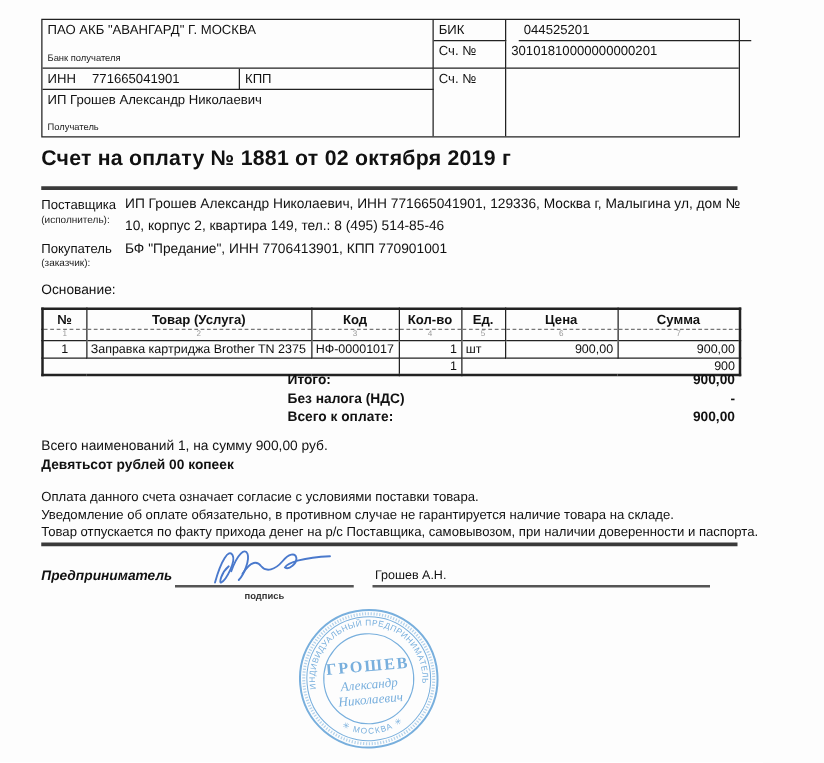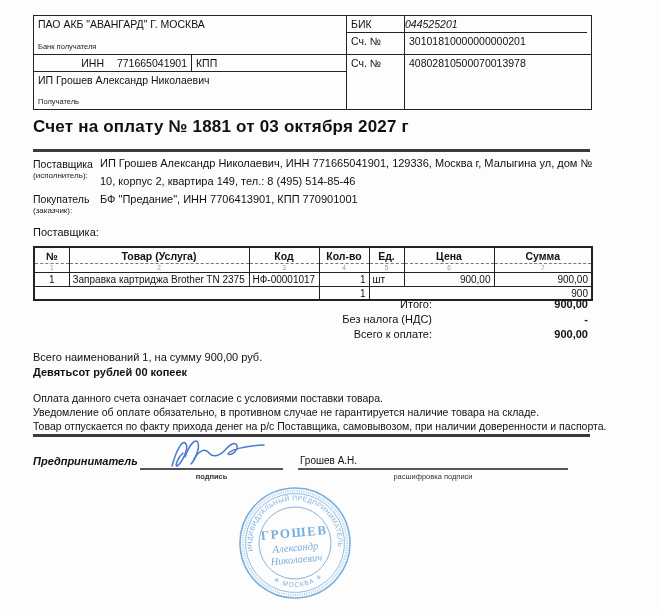--- a/index.html
+++ b/index.html
@@ -21,21 +21,21 @@
   #items-table{left:33px;top:246px;border-collapse:collapse;table-layout:fixed;width:558px;
                border:2px solid #222;font-size:10px;}
   #items-table td,#items-table th{border:1px solid #222;padding:0 3px;overflow:hidden;white-space:nowrap;}
   #items-table th{font-size:10.5px;font-weight:bold;height:15px;border-bottom:1px dashed #777;}
   #items-table .numrow td{font-size:6.5px;color:#999;text-align:center;height:8px;line-height:8px;
                border-top:none;border-bottom:1px dashed #999;}
   #items-table .datarow td{height:13px;}
   #items-table .footrow td{height:12px;}
   .ta-r{text-align:right;} .ta-c{text-align:center;} .ta-l{text-align:left;}
   
-  .tot-label{position:absolute;left:230px;width:202px;text-align:right;font-weight:normal;font-size:11px;}
+  .tot-label{position:absolute;left:230px;width:202px;text-align:left;font-weight:bold;font-size:11px;}
   .tot-value{position:absolute;left:430px;width:158px;text-align:right;font-weight:bold;font-size:11px;}
   
   .plain{font-size:11px;}
   .terms{font-size:10.5px;line-height:14.5px;}
   
   .sigline{position:absolute;height:1.5px;background:#555;}
   .sigcap{position:absolute;font-size:7.5px;color:#333;text-align:center;}
   #sig-name{font-size:10px;}
   #role-label{font-weight:bold;font-size:11px;font-style:italic;}
   
@@ -44,63 +44,60 @@
 </head>
 <body>
 
 <div id="page">
 
   <div class="abs" id="bank-table">
     <div class="bcell br bb" style="left:0;top:0;width:313px;height:39px;">
       <span>ПАО АКБ "АВАНГАРД" Г. МОСКВА</span>
       <span class="cap">Банк получателя</span>
     </div>
-    <div class="bcell br bb" style="left:0;top:39px;width:158px;height:17px;text-align:right;">
+    <div class="bcell br bb" style="left:0;top:39px;width:158px;height:17px;">
       <span>ИНН</span>
       <span style="margin-left:10px;">771665041901</span>
     </div>
     <div class="bcell br bb" style="left:158px;top:39px;width:155px;height:17px;">
       <span>КПП</span>
     </div>
     <div class="bcell br" style="left:0;top:56px;width:313px;height:37px;">
       <span>ИП Грошев Александр Николаевич</span>
       <span class="cap">Получатель</span>
     </div>
     <div class="bcell br bb" style="left:313px;top:0;width:58px;height:17px;">
       <span>БИК</span>
     </div>
-    <div class="bcell bb" style="left:367px;top:0;width:186px;height:17px;font-style:italic;">
+    <div class="bcell bb" style="left:381px;top:0;width:186px;height:17px;">
       <span>044525201</span>
     </div>
     <div class="bcell br bb" style="left:313px;top:17px;width:58px;height:22px;">
       <span>Сч. №</span>
     </div>
     <div class="bcell bb" style="left:371px;top:17px;width:186px;height:22px;">
       <span>30101810000000000201</span>
     </div>
     <div class="bcell br" style="left:313px;top:39px;width:58px;height:54px;">
       <span>Сч. №</span>
     </div>
-    <div class="bcell" style="left:371px;top:39px;width:186px;height:54px;">
-      <span>40802810500070013978</span>
-    </div>
   </div>
 
-  <div class="abs" id="doc-title">Счет на оплату № 1881 от 03 октября 2027 г</div>
+  <div class="abs" id="doc-title">Счет на оплату № 1881 от 02 октября 2019 г</div>
   <div class="abs hrule" style="top:149px;"></div>
 
   <div class="abs party-label" style="left:33px;top:158px;">Поставщика</div>
   <div class="abs party-sub" style="left:33px;top:171px;">(исполнитель):</div>
   <div class="abs party-value" style="left:100px;top:155px;width:505px;">ИП Грошев Александр Николаевич,  ИНН 771665041901,  129336, Москва г, Малыгина ул, дом № 10, корпус 2, квартира 149,  тел.: 8 (495) 514-85-46</div>
 
   <div class="abs party-label" style="left:33px;top:193px;">Покупатель</div>
   <div class="abs party-sub" style="left:33px;top:206px;">(заказчик):</div>
   <div class="abs party-value" style="left:100px;top:191px;width:505px;">БФ "Предание",  ИНН 7706413901,  КПП 770901001</div>
 
-  <div class="abs plain" style="left:33px;top:226px;">Поставщика:</div>
+  <div class="abs plain" style="left:33px;top:226px;">Основание:</div>
 
   <table class="abs" id="items-table">
     <colgroup>
       <col style="width:35px">
         <col style="width:180px">
         <col style="width:70px">
       <col style="width:50px">
         <col style="width:35px">
         <col style="width:90px">
         <col style="width:98px">
@@ -157,21 +154,20 @@
 
   <div class="abs hrule" style="top:434px;"></div>
 
   <div class="abs" id="role-label" style="left:33px;top:455px;">Предприниматель</div>
 
   <div class="sigline" style="left:140px;top:468px;width:143px;"></div>
   <div class="sigcap" style="left:140px;top:472px;width:143px;font-weight:bold;">подпись</div>
 
   <div class="abs" id="sig-name" style="left:300px;top:455px;">Грошев А.Н.</div>
   <div class="sigline" style="left:298px;top:468px;width:270px;"></div>
-  <div class="sigcap" style="left:298px;top:472px;width:270px;">расшифровка подписи</div>
 
   <svg class="abs" style="left:168px;top:436px;" width="100" height="36" viewBox="0 0 100 36">
     <g fill="none" stroke="#4a79cc" stroke-width="1.5" stroke-linecap="round">
       <path d="M4,30 C9,12 15,3 18,8 C21,13 13,28 9,30 C7,31 9,22 15,17"></path>
       <path d="M17,21 C22,7 28,2 30,7 C32,12 27,24 23,28"></path>
       <path d="M26,23 C33,12 38,13 41,17 C45,22 52,20 58,13 C63,7 68,6 69,10 C70,15 63,20 60,18 C62,14 75,10 96,9"></path>
     </g>
   </svg>
 
   <svg class="abs" id="stamp" viewBox="0 0 114 114">

